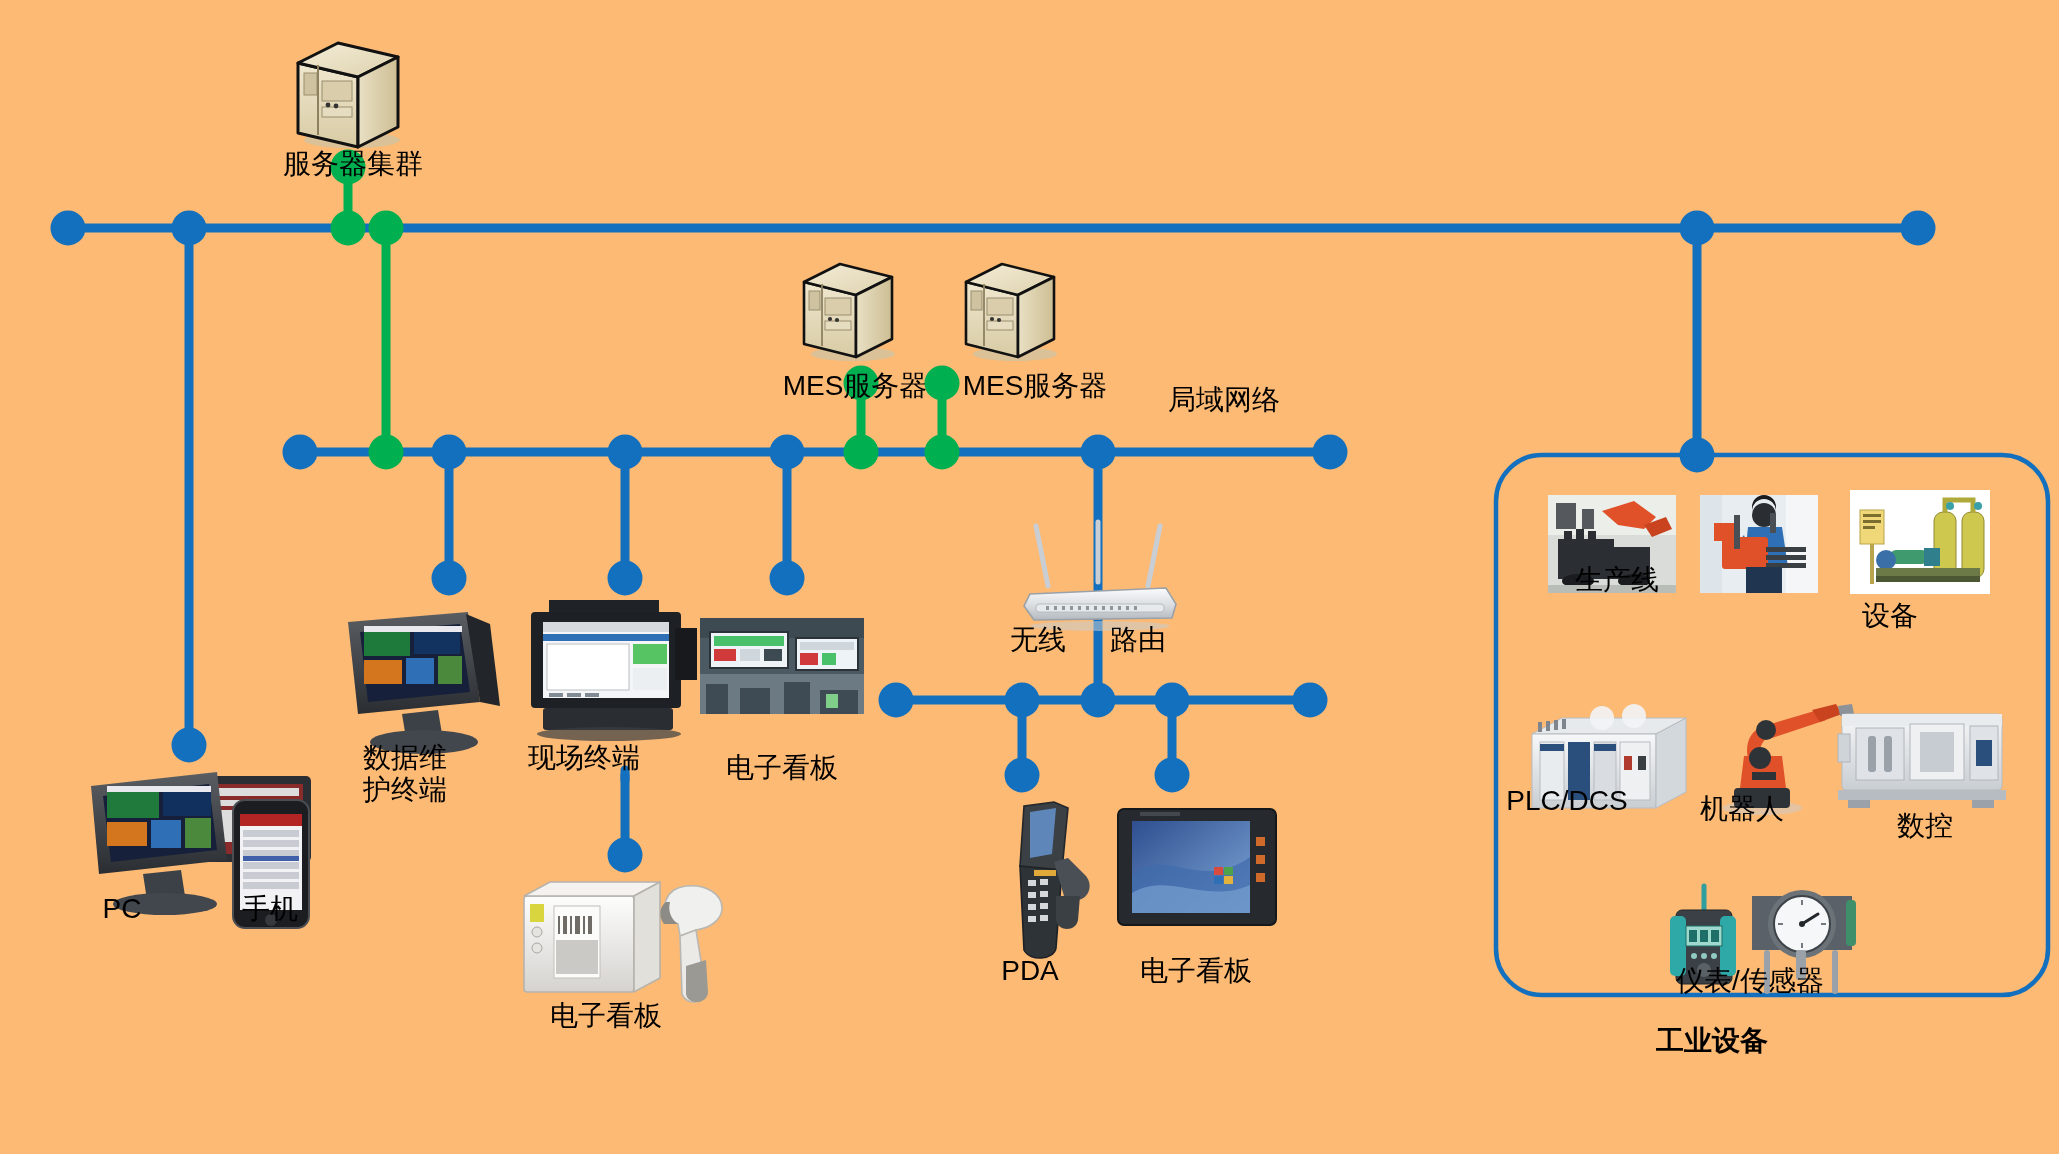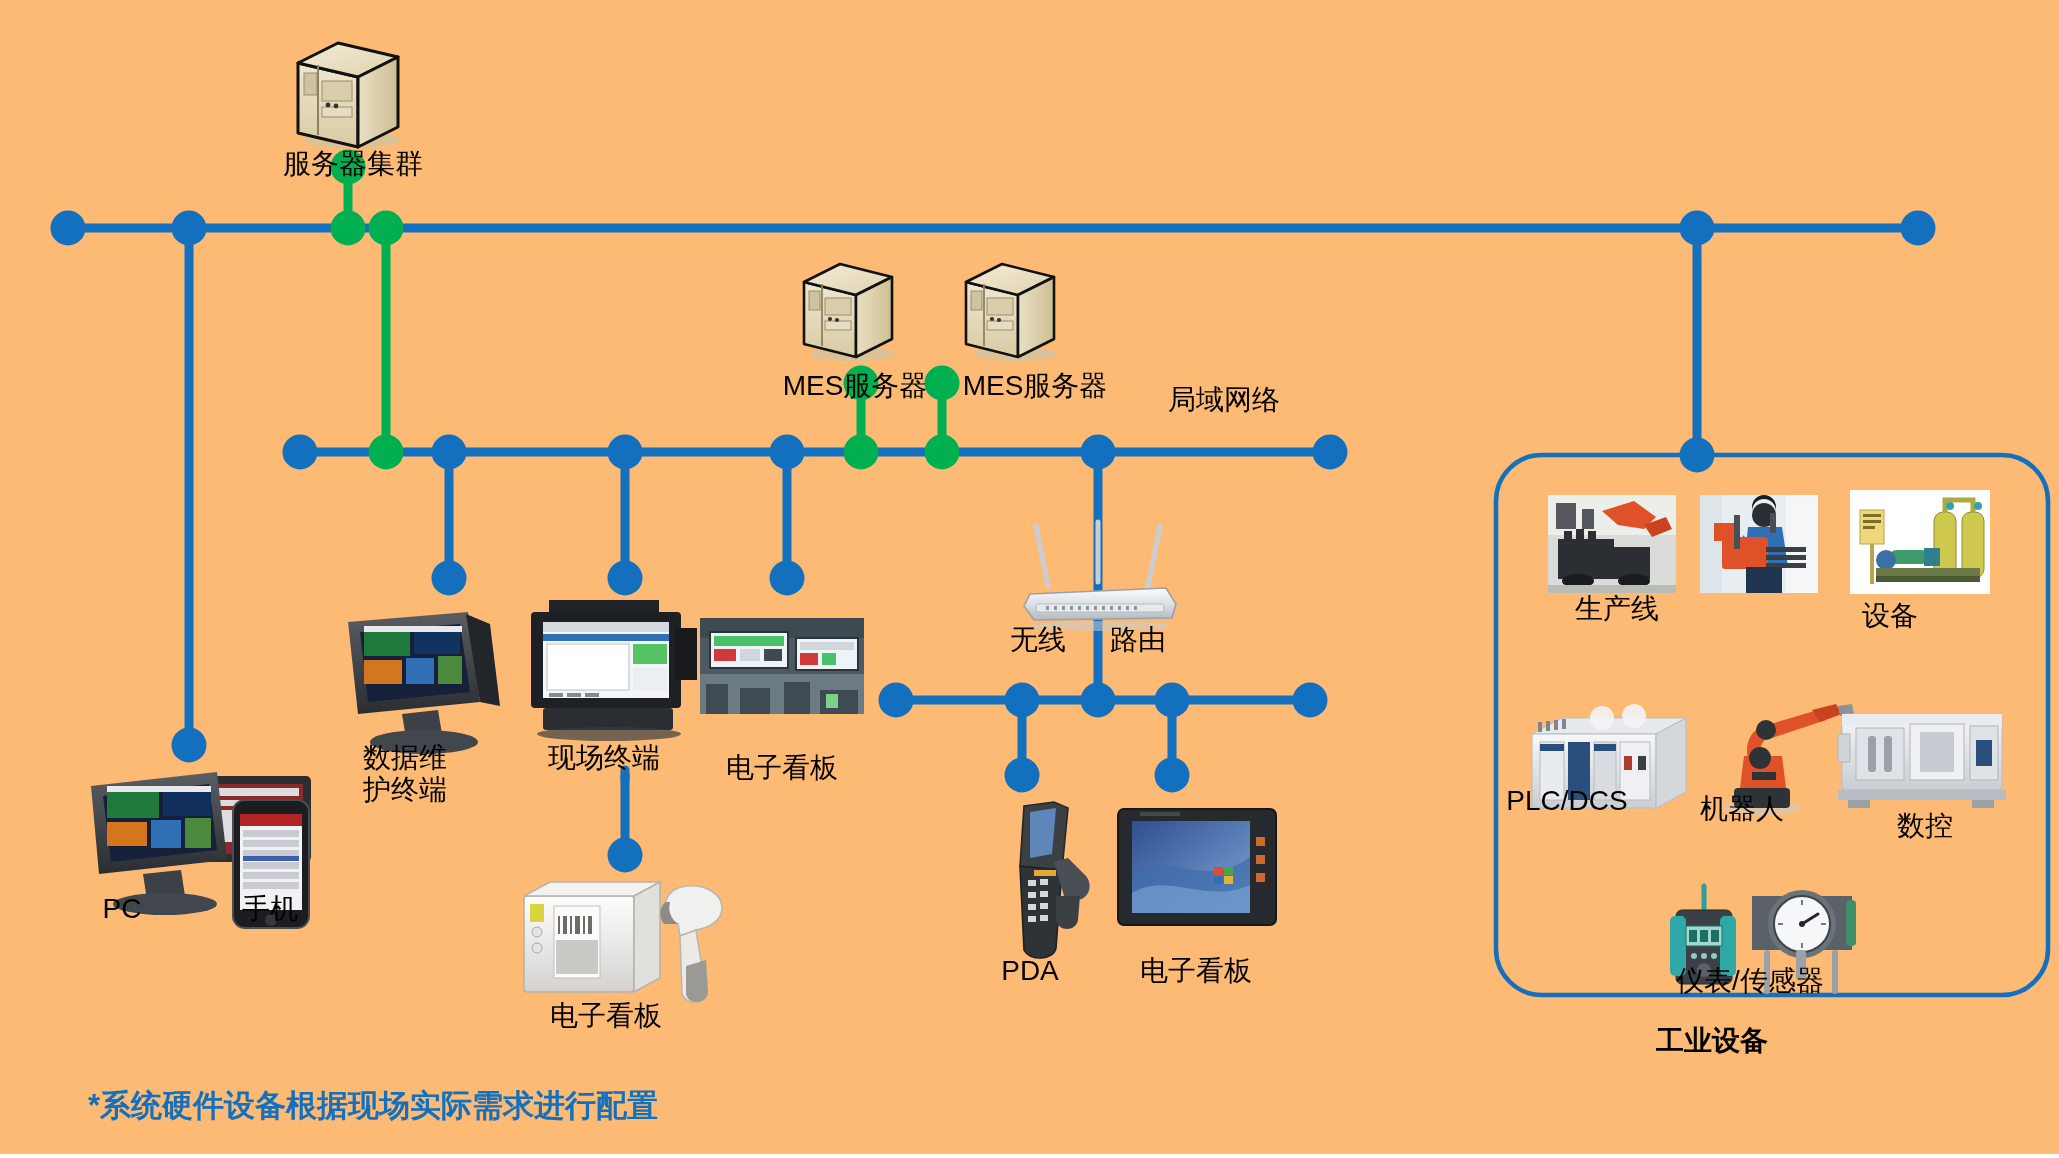--- a/index.html
+++ b/index.html
@@ -500,32 +500,31 @@
   <div class="lbl" style="left:1110px;top:624px;font-size:28px;">路由</div>
 
   <div class="lbl c" style="left:122px;top:893px;font-size:28px;">PC</div>
   <div class="lbl c" style="left:270px;top:893px;font-size:28px;">手机</div>
 
   <div class="lbl c" style="left:405px;top:742px;font-size:28px;">
     <div>数据维</div>
     <div>护终端</div>
   </div>
 
-  <div class="lbl c" style="left:604px;top:742px;font-size:28px;">现场终端</div>
+  <div class="lbl c" style="left:584px;top:742px;font-size:28px;">现场终端</div>
   <div class="lbl c" style="left:782px;top:752px;font-size:28px;">电子看板</div>
 
   <div class="lbl c" style="left:606px;top:1000px;font-size:28px;">电子看板</div>
 
   <div class="lbl c" style="left:1030px;top:955px;font-size:28px;">PDA</div>
   <div class="lbl c" style="left:1196px;top:955px;font-size:28px;">电子看板</div>
 
-  <div class="lbl c" style="left:1617px;top:595px;font-size:28px;font-family:Liberation Mono, monospace;">生产线</div>
+  <div class="lbl c" style="left:1617px;top:564px;font-size:28px;">生产线</div>
   <div class="lbl c" style="left:1890px;top:600px;font-size:28px;">设备</div>
   <div class="lbl c" style="left:1567px;top:785px;font-size:28px;">PLC/DCS</div>
   <div class="lbl c" style="left:1742px;top:793px;font-size:28px;">机器人</div>
   <div class="lbl c" style="left:1925px;top:810px;font-size:28px;">数控</div>
   <div class="lbl c" style="left:1750px;top:965px;font-size:28px;">仪表/传感器</div>
 
   <div class="lbl c bold" style="left:1712px;top:1025px;font-size:28px;">工业设备</div>
 
-  <div class="note" style="left:88px;top:1085px;font-size:31px;">*系统硬件设备根据现场实际需求进行配置</div>
 
 </div>
 
 </body></html>

